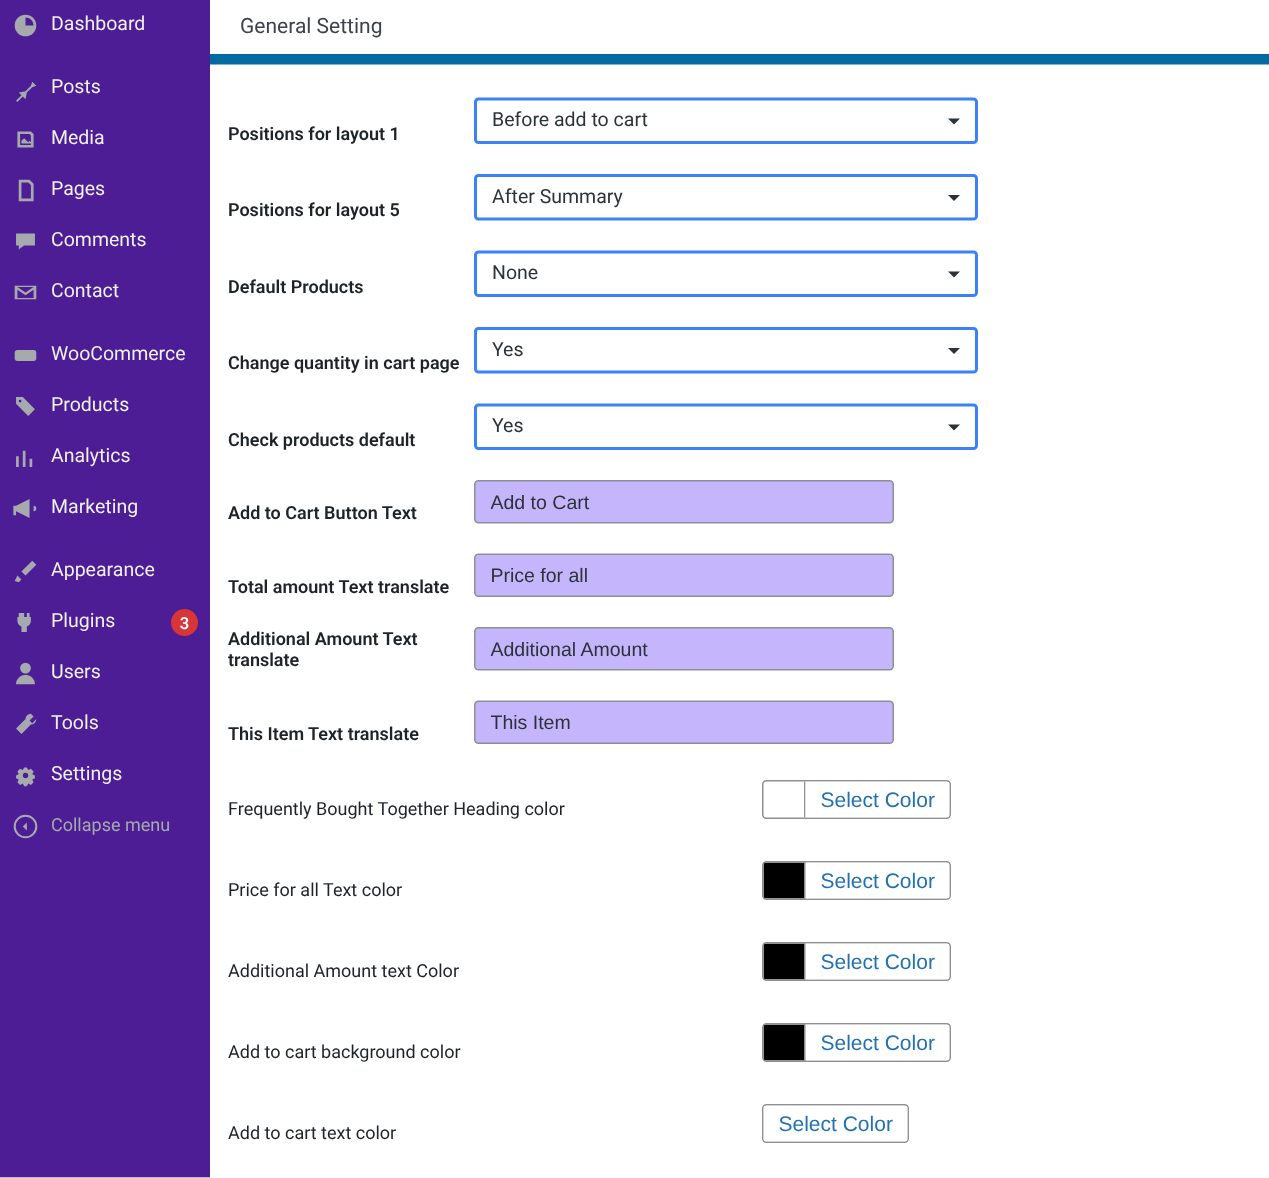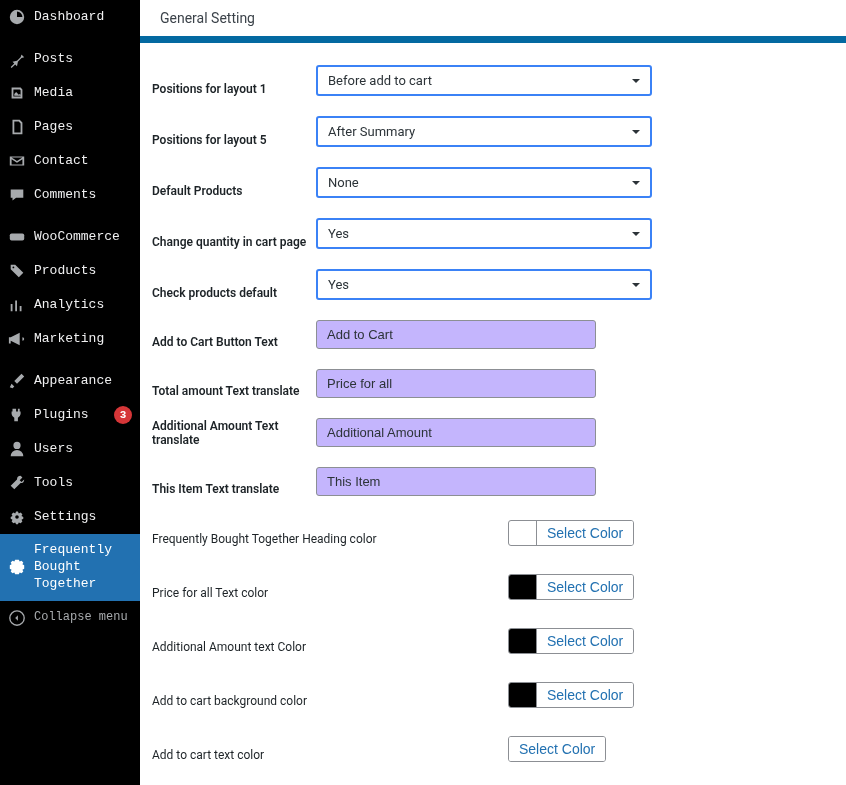--- a/index.html
+++ b/index.html
@@ -5,25 +5,24 @@
     * { margin: 0; padding: 0; box-sizing: border-box; }
     body {
       font-family: -apple-system, BlinkMacSystemFont, "Segoe UI", Roboto, Oxygen-Sans, Ubuntu, Cantarell, "Helvetica Neue", sans-serif;
       background: #f0f0f1;
       font-size: 13px;
       color: #2c3338;
     }
     .wrap { display: flex; width: 846px; height: 785px; }
     .sidebar {
       width: 140px;
-      background: #000000;
+      background: #4c1d95;
       color: #f0f0f1;
       overflow-y: auto;
       flex-shrink: 0;
-      font-family: Liberation Mono, monospace;
     }
     .sidebar-item {
       display: flex;
       align-items: center;
       padding: 8px 8px;
       color: #f0f0f1;
       cursor: pointer;
       font-size: 13px;
       gap: 8px;
     }
@@ -197,32 +196,32 @@
       <span class="icon">
           <svg width="18" height="18" viewBox="0 0 20 20">
             <path d="M5 2h8l3 3v13H5V2zm2 2v12h7V6l-2-2H7z"></path>
           </svg>
         </span>
       <span class="label">Pages</span>
     </div>
     <div class="sidebar-item">
       <span class="icon">
           <svg width="18" height="18" viewBox="0 0 20 20">
+            <path d="M3 4h14v9H9l-4 3v-3H3V4z"></path>
+          </svg>
+        </span>
+      <span class="label">Comments</span>
+    </div>
+    <div class="sidebar-item">
+      <span class="icon">
+          <svg width="18" height="18" viewBox="0 0 20 20">
             <path d="M2 5h16v10H2V5zm2 1l6 4 6-4H4zm0 2v6h12V8l-6 4-6-4z"></path>
           </svg>
         </span>
       <span class="label">Contact</span>
-    </div>
-    <div class="sidebar-item">
-      <span class="icon">
-          <svg width="18" height="18" viewBox="0 0 20 20">
-            <path d="M3 4h14v9H9l-4 3v-3H3V4z"></path>
-          </svg>
-        </span>
-      <span class="label">Comments</span>
     </div>
     <div class="sidebar-separator"></div>
     <div class="sidebar-item">
       <span class="icon">
           <svg width="18" height="18" viewBox="0 0 20 20">
             <rect x="2" y="6" width="16" height="8" rx="2"></rect>
           </svg>
         </span>
       <span class="label">WooCommerce</span>
     </div>
@@ -284,28 +283,20 @@
         </span>
       <span class="label">Tools</span>
     </div>
     <div class="sidebar-item">
       <span class="icon">
           <svg width="18" height="18" viewBox="0 0 20 20">
             <path d="M8 10a2 2 0 114 0 2 2 0 01-4 0zm-5 2l2 1-1 2 2 2 2-1 1 2h2l1-2 2 1 2-2-1-2 2-1v-2l-2-1 1-2-2-2-2 1-1-2H9l-1 2-2-1-2 2 1 2-2 1v2z"></path>
           </svg>
         </span>
       <span class="label">Settings</span>
-    </div>
-    <div class="sidebar-item active">
-      <span class="icon">
-          <svg width="18" height="18" viewBox="0 0 20 20">
-            <path d="M10 6a4 4 0 100 8 4 4 0 000-8zm0 2a2 2 0 110 4 2 2 0 010-4zm-8 4l2 1-1 2 2 2 2-1 1 2h4l1-2 2 1 2-2-1-2 2-1V8l-2-1 1-2-2-2-2 1-1-2H8L7 4 5 3 3 5l1 2-2 1v4z"></path>
-          </svg>
-        </span>
-      <span class="label">Frequently Bought Together</span>
     </div>
     <div class="sidebar-item collapse-item">
       <span class="icon">
           <svg width="18" height="18" viewBox="0 0 20 20" fill="#a7aaad">
             <circle cx="10" cy="10" r="8" fill="none" stroke="#a7aaad" stroke-width="1.5"></circle>
             <path d="M11 7l-3 3 3 3"></path>
           </svg>
         </span>
       <span class="label">Collapse menu</span>
     </div>

